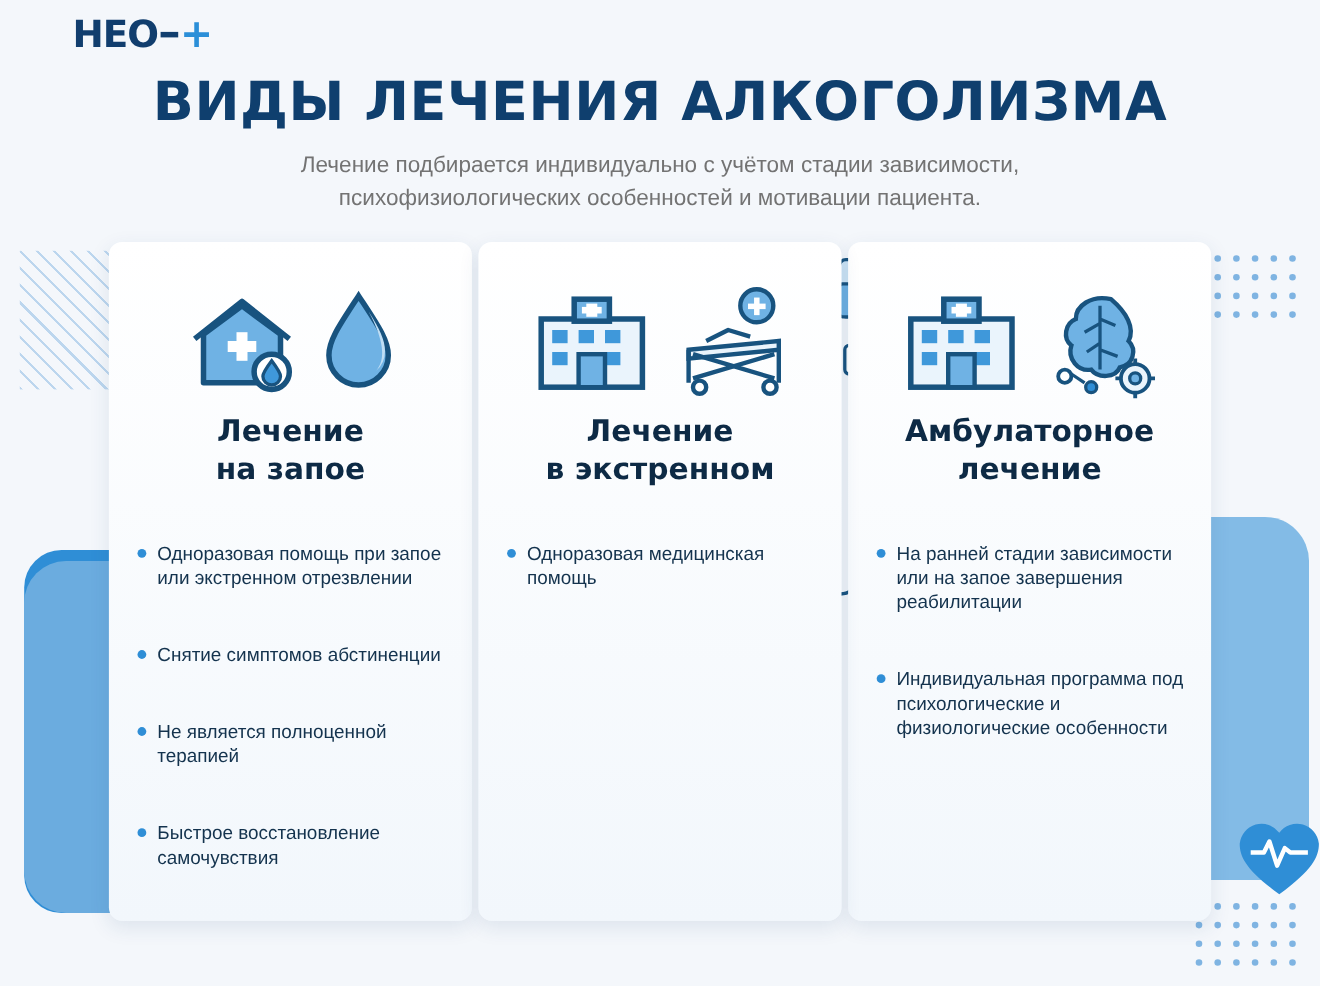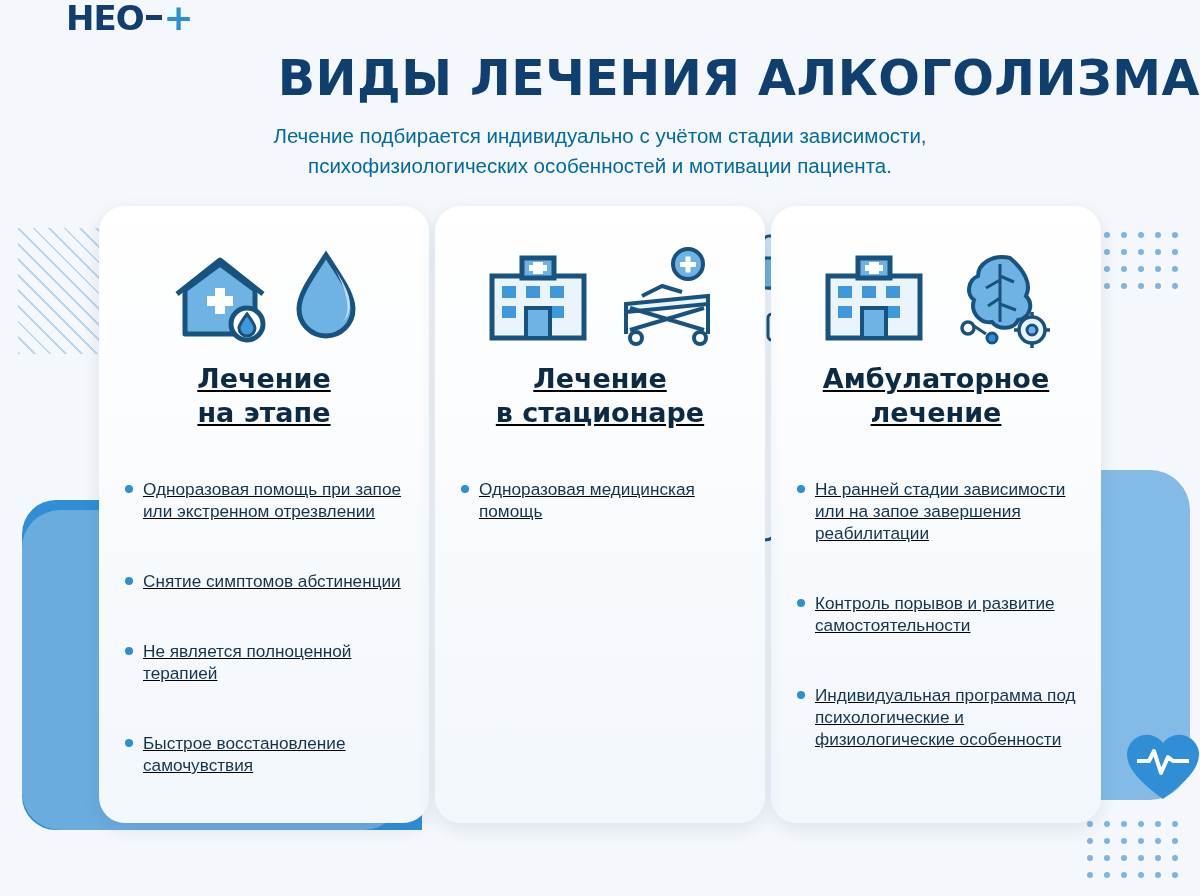--- a/index.html
+++ b/index.html
@@ -55,21 +55,21 @@
     gap: 11px;
   }
   .dots i {
     display: block; width: 6px; height: 6px; border-radius: 50%;
     background: #7fb4e2;
   }
   .dots.tr { right: 22px; top: 232px; grid-template-columns: repeat(6, 6px); }
   .dots.br { right: 22px; bottom: 18px; grid-template-columns: repeat(6, 6px); }
 
   
-  header { position: relative; }
+  header { position: relative; padding-top: 14px; }
 
   .logo {
     margin-left: 66px;
     font-family: "DejaVu Sans", sans-serif;
     font-weight: bold;
     font-size: 34px;
     letter-spacing: -1px;
     color: #113e6e;
     line-height: 1;
     display: inline-flex;
@@ -78,56 +78,55 @@
   .logo .plus { color: #2b8fd8; font-size: 36px; margin-left: 2px; }
   .logo .bar {
     display: inline-block;
     width: 16px; height: 5px;
     background: #113e6e;
     margin: 0 0 2px 2px;
   }
 
   h1 {
     margin-top: 14px;
-    text-align: right;
+    text-align: center;
     font-family: "DejaVu Sans", sans-serif;
     font-size: 49px;
     font-weight: bold;
     color: #0f3f6e;
     letter-spacing: 0.5px;
   }
 
   .subtitle {
     margin: 14px auto 0;
     width: 1000px;
     text-align: center;
     font-size: 20.5px;
     line-height: 1.45;
-    color: #0369a1;
+    color: #737373;
   }
 
   
   .cards {
     position: relative;
     margin-top: 26px;
     display: flex;
     justify-content: center;
     gap: 6px;
     padding: 0 52px;
   }
 
   .card {
     position: relative;
     width: 330px;
     background: linear-gradient(#ffffff, #f2f7fc);
-    border-radius: 26px;
+    border-radius: 12px;
     box-shadow: 0 6px 18px rgba(25,70,120,.10);
     padding: 26px 24px 30px;
     min-height: 590px;
-    text-decoration: underline;
   }
   .card:nth-child(2) { z-index: 3; }
 
   .icons {
     height: 130px;
     display: flex;
     align-items: center;
     justify-content: center;
     gap: 14px;
   }
@@ -273,21 +272,21 @@
         <circle cx="82" cy="82" r="16" fill="#ffffff" stroke="#18537f" stroke-width="5"></circle>
         <path d="M82 72 C88 80 90 83 90 86 a8 8 0 0 1-16 0 c0-3 2-6 8-14 z" fill="#3f98da" stroke="#18537f" stroke-width="3"></path>
       </svg>
       <svg width="74" height="100" viewBox="0 0 74 100">
         <path d="M37 8 C54 34 64 48 64 62 a27 27 0 0 1-54 0 C10 48 20 34 37 8 z" fill="#6fb2e4" stroke="#18537f" stroke-width="5"></path>
         <path d="M46 22 C56 38 61 48 61 58 a24 24 0 0 1-8 18 C62 66 60 48 46 22 z" fill="#bfdef5"></path>
       </svg>
     </div>
     <h2>
       <span>Лечение</span><br>
-      <span>на этапе</span>
+      <span>на запое</span>
     </h2>
     <ul>
       <li>Одноразовая помощь при запое или экстренном отрезвлении</li>
       <li>Снятие симптомов абстиненции</li>
       <li>Не является полноценной терапией</li>
       <li>Быстрое восстановление самочувствия</li>
     </ul>
   </article>
 
   <article class="card">
@@ -311,21 +310,21 @@
         <path d="M14 62 L96 54 L96 62 L14 70 Z" fill="#eaf4fc" stroke="#18537f" stroke-width="4"></path>
         <path d="M14 62 L14 92 M96 62 L96 92" stroke="#18537f" stroke-width="4" fill="none"></path>
         <path d="M18 66 L92 88 M92 66 L18 88" stroke="#18537f" stroke-width="4" fill="none"></path>
         <circle cx="24" cy="96" r="6" fill="#fff" stroke="#18537f" stroke-width="4"></circle>
         <circle cx="88" cy="96" r="6" fill="#fff" stroke="#18537f" stroke-width="4"></circle>
         <path d="M30 54 L50 44 L70 50" stroke="#18537f" stroke-width="4" fill="none" stroke-linejoin="round"></path>
       </svg>
     </div>
     <h2>
       <span>Лечение</span><br>
-      <span>в стационаре</span>
+      <span>в экстренном</span>
     </h2>
     <ul>
       <li>Одноразовая медицинская помощь</li>
     </ul>
 
     <svg class="heart" width="80" height="74" viewBox="0 0 80 74">
       <path d="M40 70 C10 48 4 36 4 24 A20 20 0 0 1 40 14 A20 20 0 0 1 76 24 C76 36 70 48 40 70 Z" fill="#2f8ed6"></path>
       <path d="M14 32 L26 32 L31 22 L38 44 L45 28 L50 32 L66 32" fill="none" stroke="#ffffff" stroke-width="4" stroke-linejoin="round"></path>
     </svg>
   </article>
@@ -361,18 +360,17 @@
           <line x1="96" y1="88" x2="102" y2="88"></line>
         </g>
       </svg>
     </div>
     <h2>
       <span>Амбулаторное</span><br>
       <span>лечение</span>
     </h2>
     <ul>
       <li>На ранней стадии зависимости или на запое завершения реабилитации</li>
-      <li>Контроль порывов и развитие самостоятельности</li>
       <li>Индивидуальная программа под психологические и физиологические особенности</li>
     </ul>
   </article>
 
 </section>
 
 </body></html>

